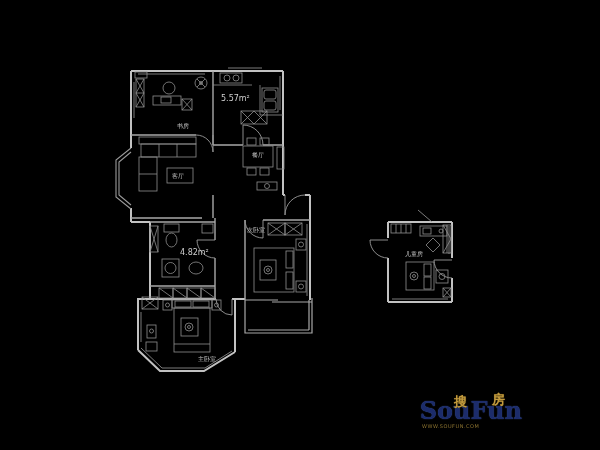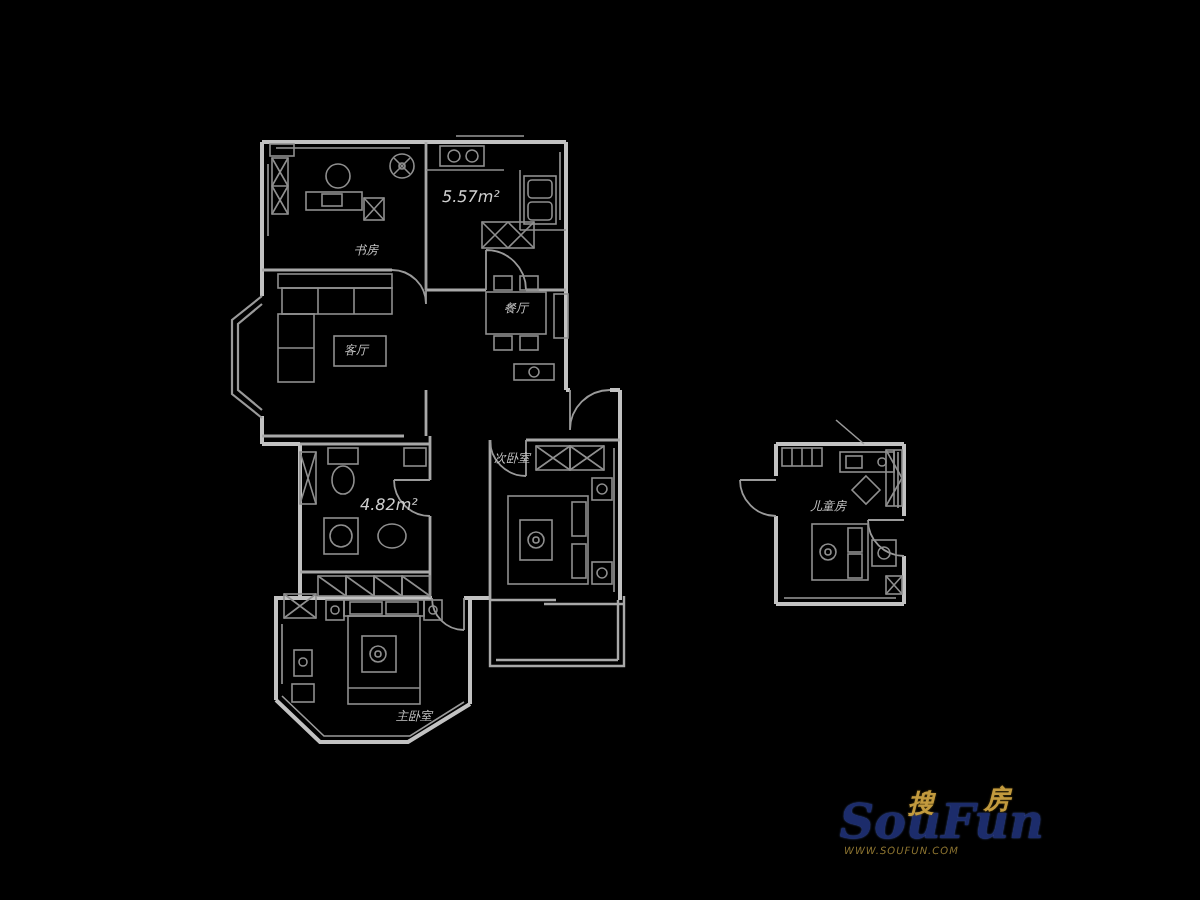--- a/index.html
+++ b/index.html
@@ -1,17 +1,17 @@
 <!DOCTYPE html>
 <html><head>
 <meta charset="utf-8">
 <style>
   html,body{margin:0;padding:0;background:#000;}
   #stage{position:relative;width:528px;height:450px;background:#000;overflow:hidden;
-         font-family:"DejaVu Sans",sans-serif;font-style:italic;}
+         font-family:"DejaVu Sans",sans-serif;}
   #plan-svg{position:absolute;left:0;top:0;}
   .room-label{position:absolute;color:#c6c6c6;font-size:6px;line-height:7px;white-space:nowrap;}
   .area-label{position:absolute;color:#cfcfcf;font-size:8px;line-height:9px;white-space:nowrap;
               font-family:"DejaVu Sans",sans-serif;}
   
   .watermark{position:absolute;right:2px;bottom:2px;width:112px;height:52px;}
   .wm-en{position:absolute;right:4px;top:2px;font-family:"DejaVu Serif",serif;font-weight:bold;
          font-size:24px;line-height:26px;color:#1c2c6b;
          text-shadow:0 0 1px #4662b5,0 1px 2px #000;}
   .wm-cn{position:absolute;font-weight:bold;font-size:13px;color:#c29a3e;

